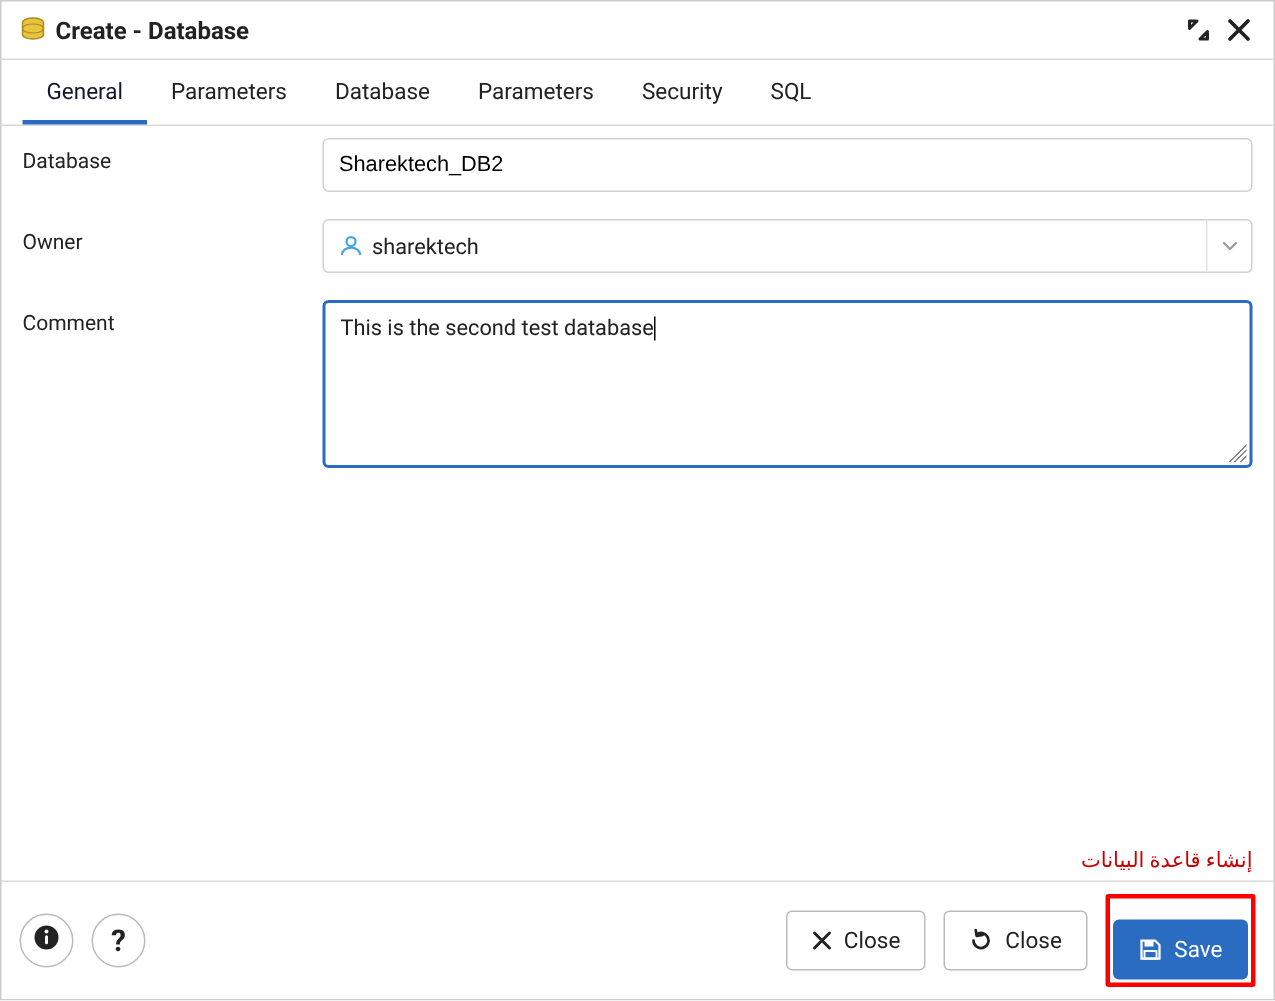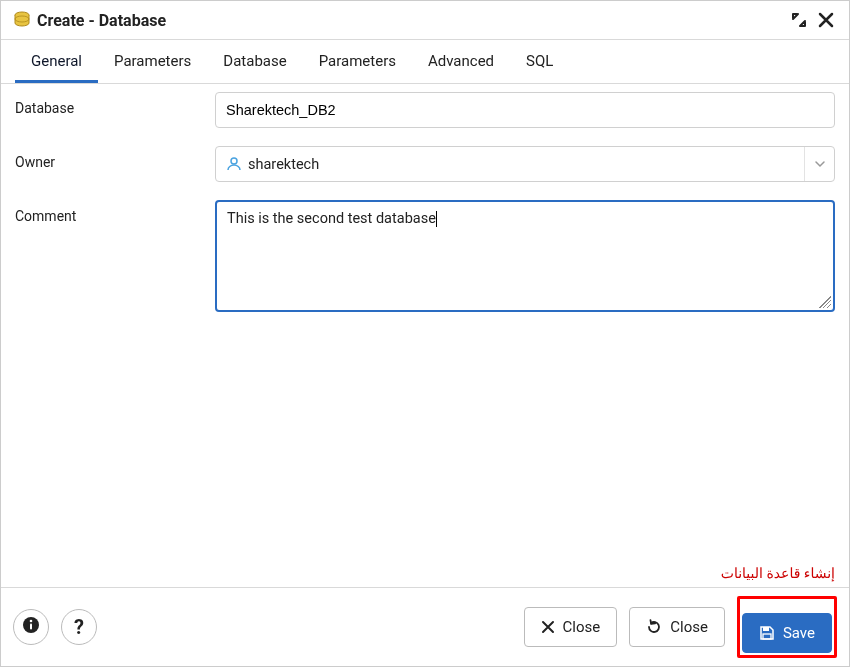--- a/index.html
+++ b/index.html
@@ -76,21 +76,21 @@
           <path d="M3 3 L15 15 M15 3 L3 15" stroke="#222" stroke-width="2.5" stroke-linecap="round"></path>
         </svg>
     </span>
   </div>
 
   <div class="tabs">
     <div class="tab active">General</div>
     <div class="tab">Parameters</div>
     <div class="tab">Database</div>
     <div class="tab">Parameters</div>
-    <div class="tab">Advanced</div>
+    <div class="tab">Security</div>
     <div class="tab">SQL</div>
   </div>
 
   <div class="form-area">
 
     <div class="annotation ann1">إسم قاعدة البيانات</div>
     <div class="annotation ann2">إسم المالك لقاعدة البيانات</div>
     <div class="annotation ann3">وصف مختصر لقاعدة البيانات</div>
 
     <div class="form-row">

